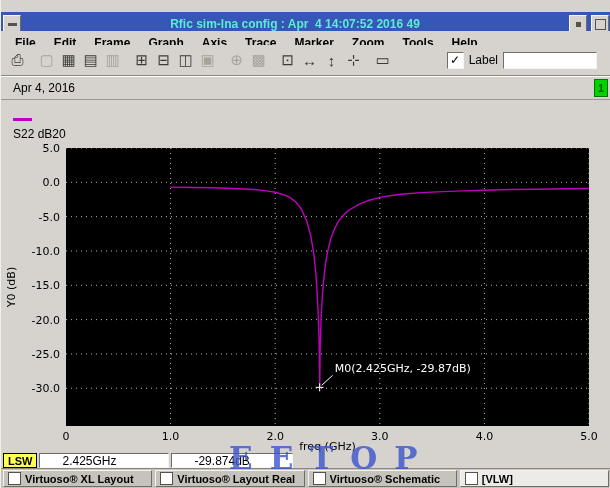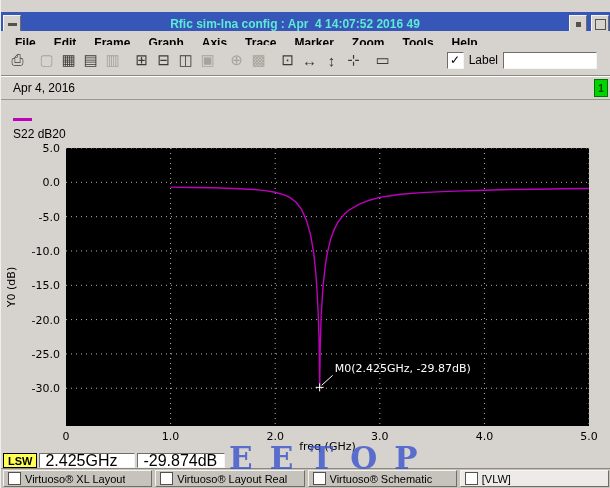--- a/index.html
+++ b/index.html
@@ -45,32 +45,32 @@
   .legend-swatch{width:19px;height:3px;margin-top:5px;background:#bf00bf;}
   .legend-label{font-size:12px;}
 
   
   #chart{position:absolute;top:140px;left:0;z-index:1;}
   #chart text{font-family:"DejaVu Sans",sans-serif;font-size:11px;}
 
   
   .status-row{position:absolute;top:451px;left:2px;height:17px;display:flex;align-items:flex-end;gap:2px;z-index:5;}
   .lsw{background:#ffff54;border:1px solid #000;height:13px;padding:0 4px;font-size:11px;display:flex;align-items:center;font-weight:bold;}
-  .status-field{height:13px;font-size:16px;display:flex;align-items:center;padding:0 5px;}
+  .status-field{height:13px;font-size:12px;display:flex;align-items:center;padding:0 22px;}
   .f1{min-width:84px;}
   .f2{min-width:76px;}
 
   
   .taskbar{position:absolute;top:468px;left:0;right:0;height:20px;background:#c6c3bd;border-top:1px solid #8b8880;
            display:flex;align-items:stretch;gap:3px;padding:1px 2px;z-index:4;box-sizing:border-box;}
   .task-btn{flex:1;display:flex;align-items:center;gap:4px;padding:0 4px;font-size:11px;white-space:nowrap;overflow:hidden;
             text-overflow:ellipsis;background:#c6c3bd;min-width:0;}
   .task-btn.active{background:#edebe7;}
   .task-check{width:11px;height:11px;background:#fff;border:1px solid #55524c;flex:none;}
-  .task-label{overflow:hidden;text-overflow:ellipsis;}
+  .task-label{overflow:hidden;text-overflow:ellipsis;font-weight:bold;}
 
   
   .wm-eetop{position:absolute;left:228px;top:440px;z-index:99;pointer-events:none;
             font-family:"DejaVu Serif",serif;font-weight:bold;font-size:31px;color:#3a55cc;letter-spacing:17px;opacity:0.8;}
   .wm-cn{position:absolute;left:228px;top:459px;z-index:99;pointer-events:none;
          font-size:15px;color:#8090c0;letter-spacing:3px;opacity:0.95;}
 </style>
 </head>
 <body>
 

